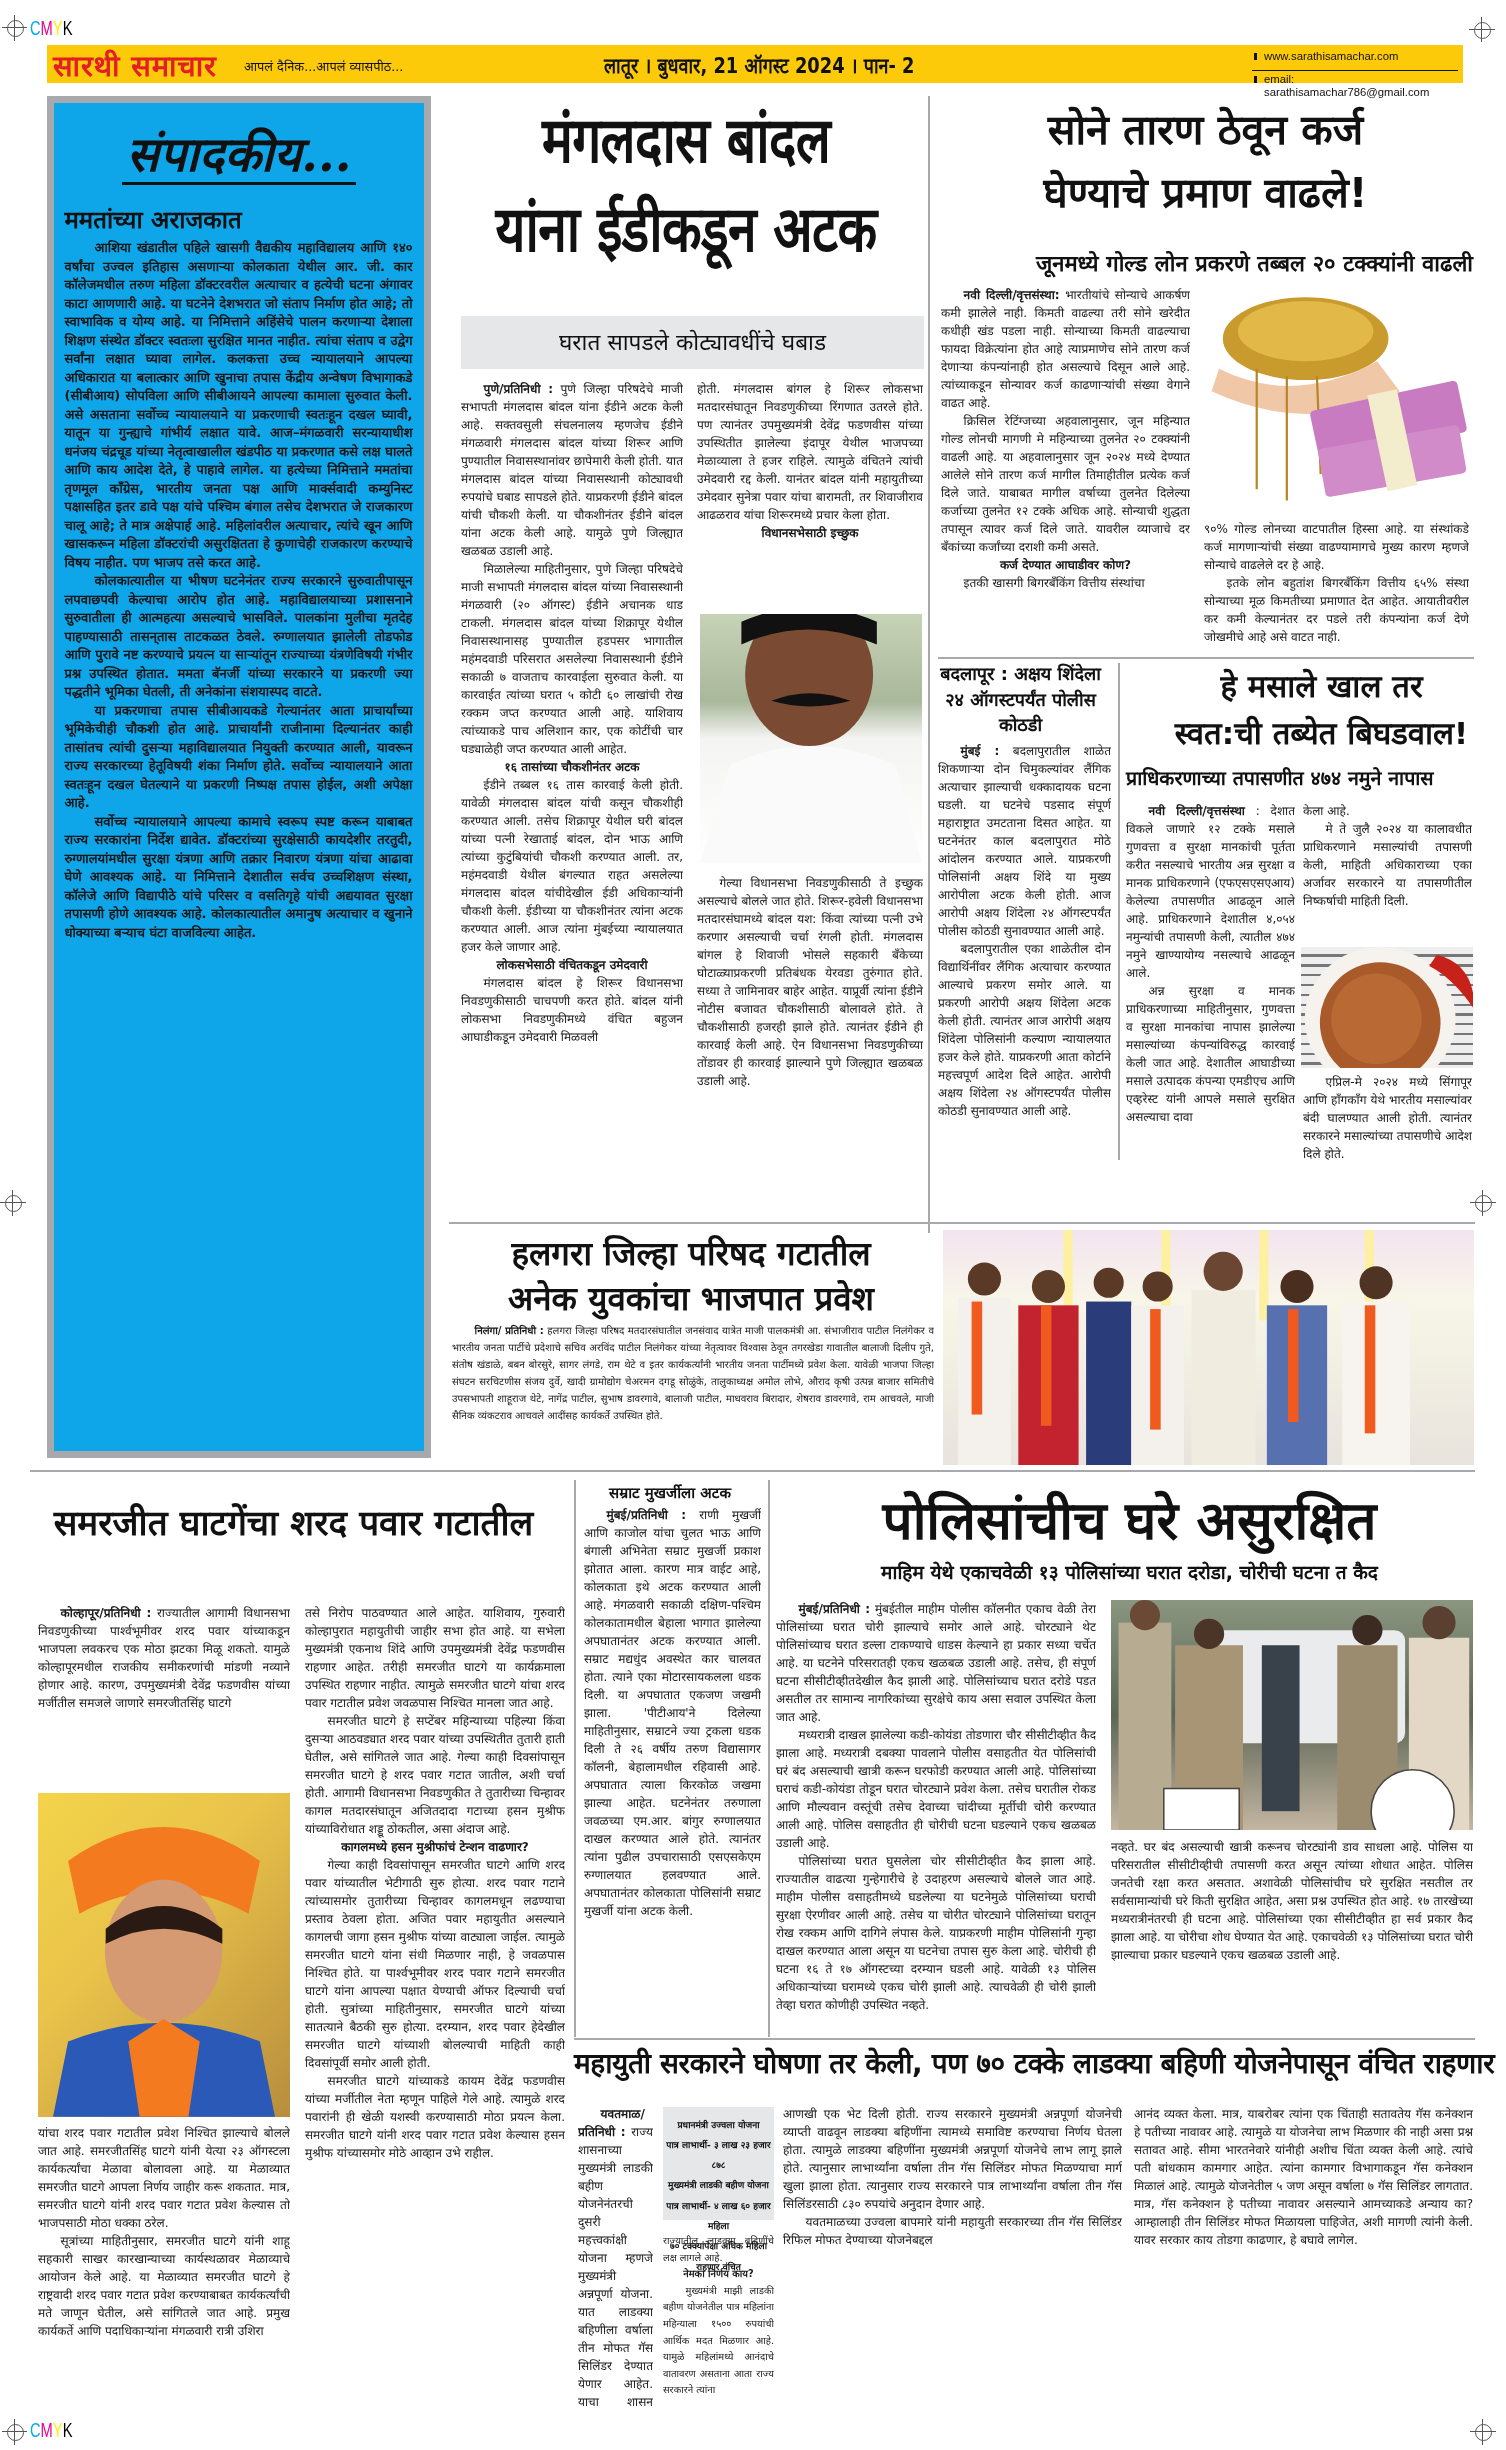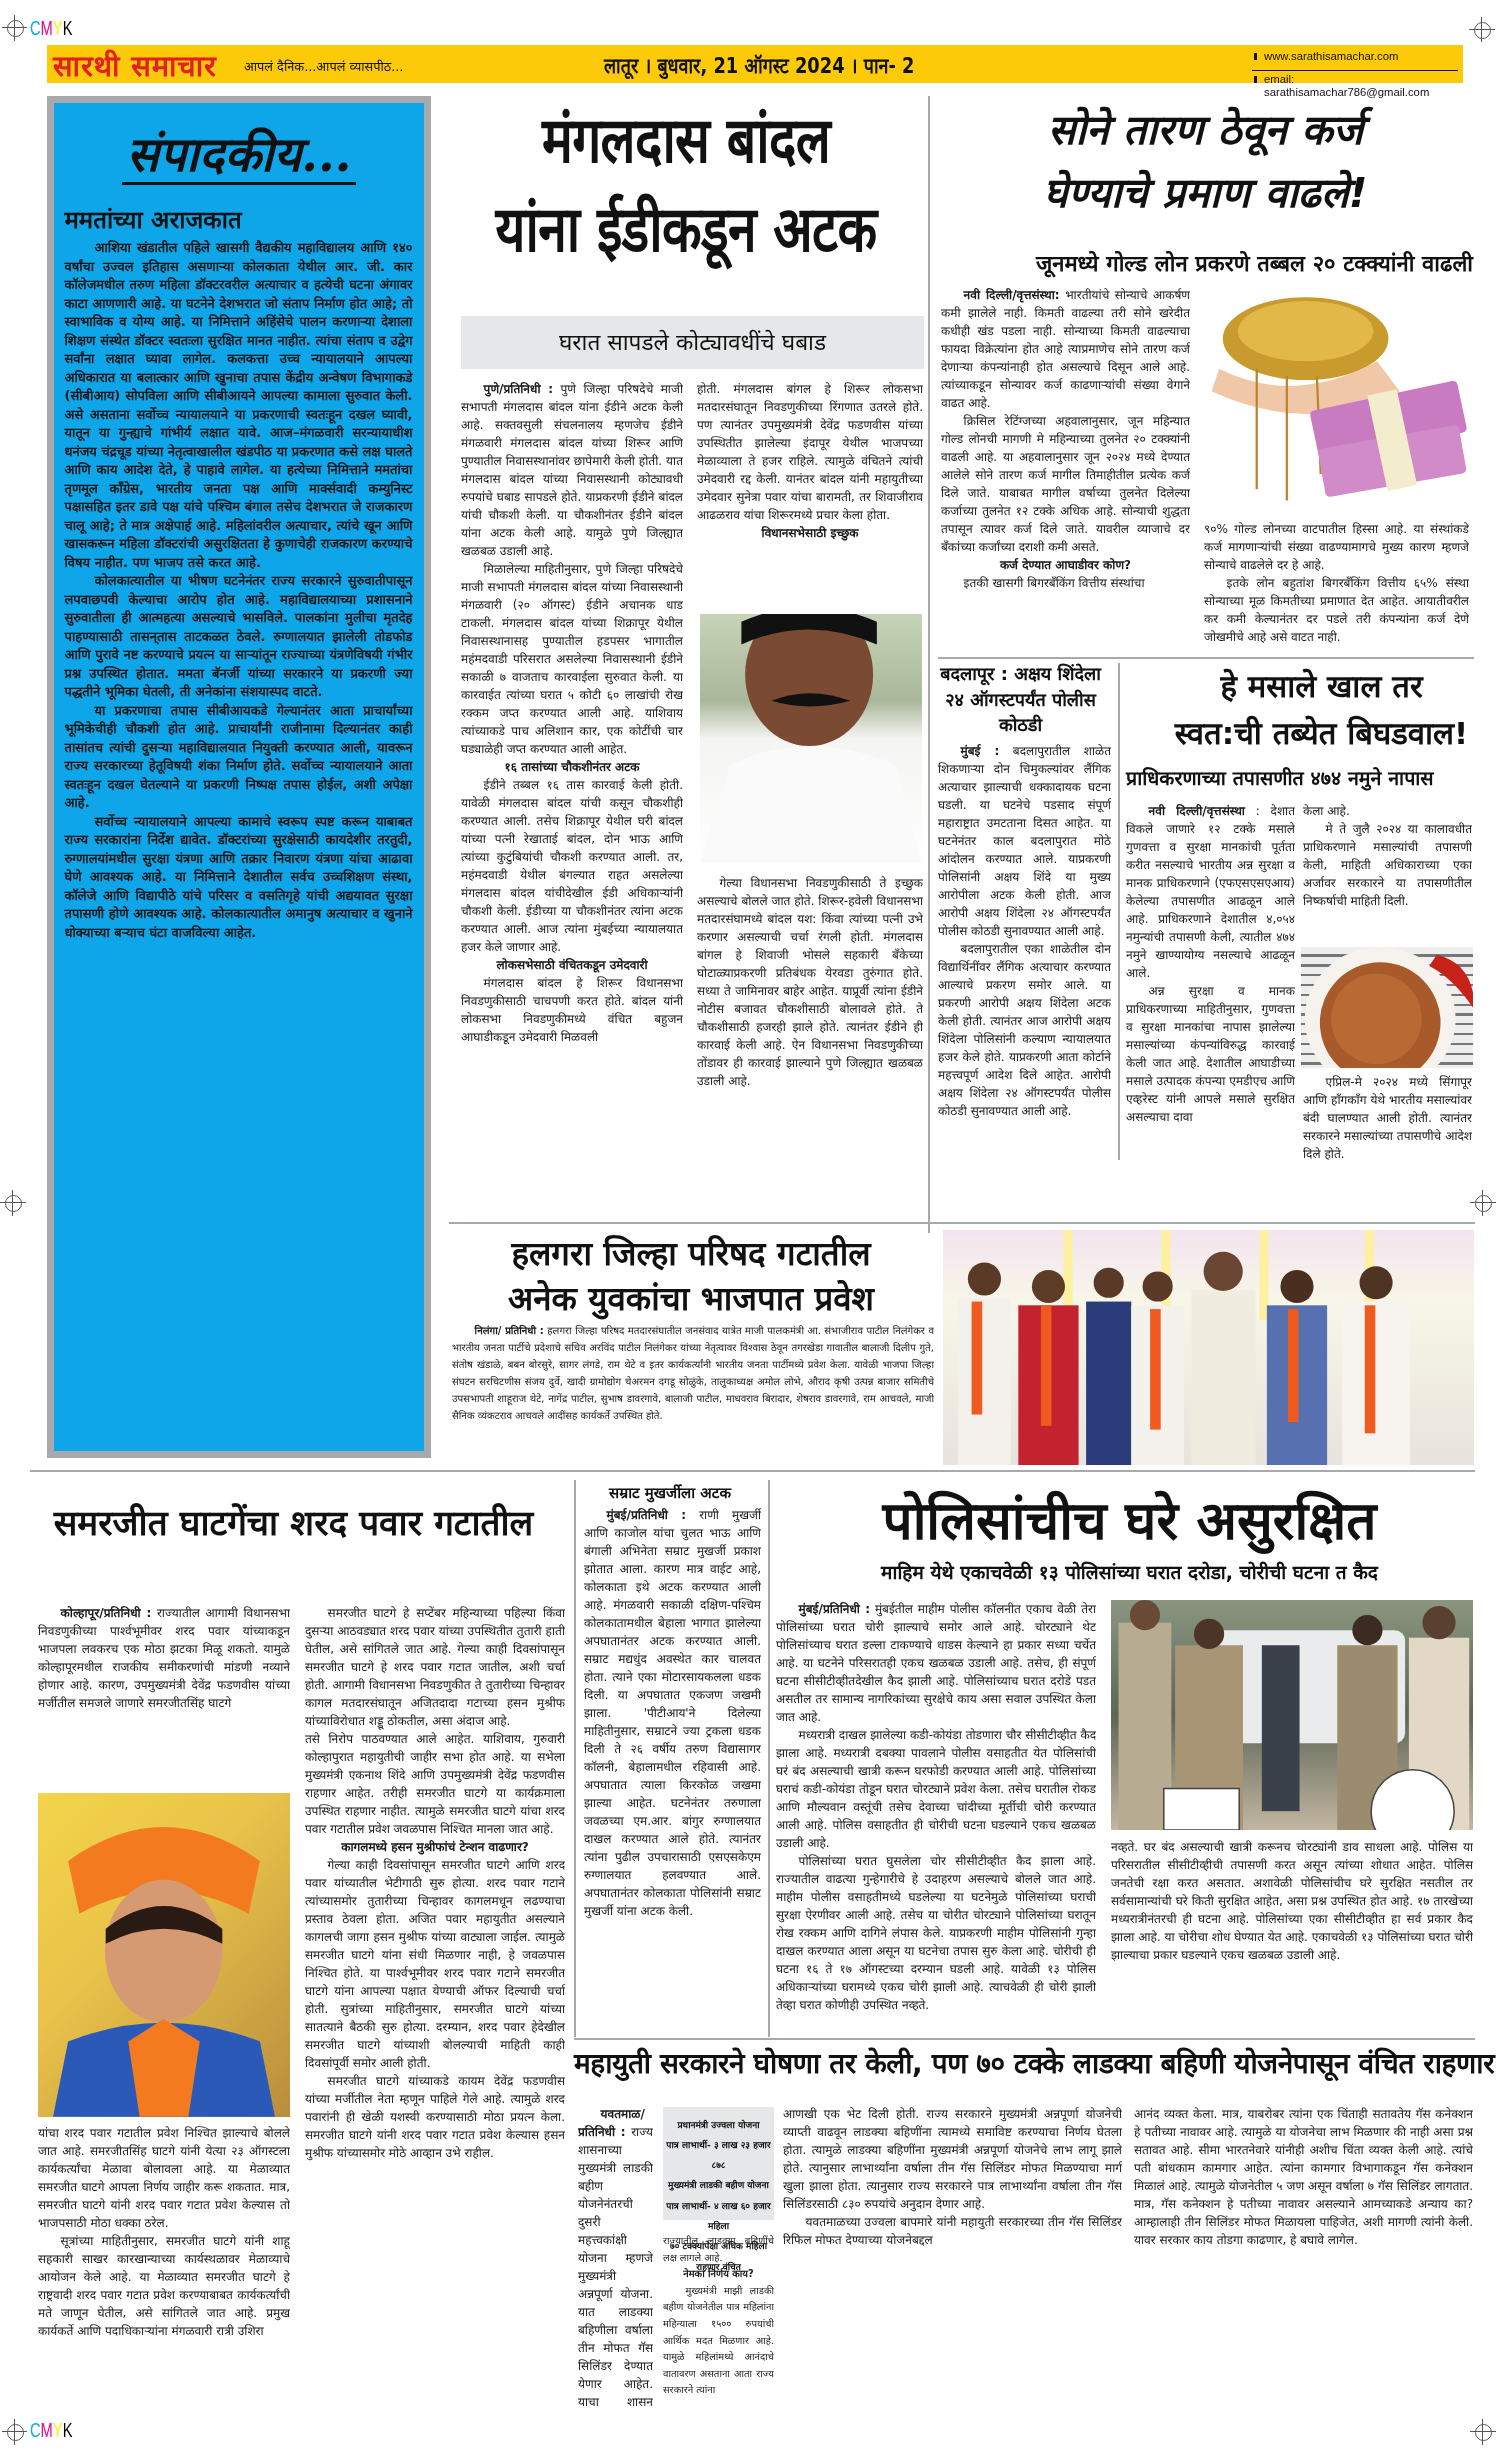--- a/index.html
+++ b/index.html
@@ -40,21 +40,21 @@
 
   
   .bandal-head { position: absolute; left: 449px; top: 96px; width: 474px; text-align: center; font-family: "DejaVu Sans", sans-serif; font-weight: 900; font-size: 63px; line-height: 89px; transform: scaleX(0.82); transform-origin: center; letter-spacing: -0.8px; }
   .bandal-sub { position: absolute; left: 461px; top: 316px; width: 463px; height: 53px; background: #e6e7e8; text-align: center; line-height: 53px; font-size: 22.6px; }
 
   .col { position: absolute; }
 
   .photo { position: absolute; overflow: hidden; }
 
   
-  .gold-head { position: absolute; left: 938px; top: 99px; width: 535px; text-align: center; font-size: 41px; line-height: 63px; font-weight: bold; font-style: italic; }
+  .gold-head { position: absolute; left: 938px; top: 99px; width: 535px; text-align: center; font-size: 41px; line-height: 63px; font-weight: bold; }
   .gold-sub { position: absolute; left: 938px; top: 247px; width: 535px; text-align: right; font-size: 22px; font-weight: bold; }
 
   .rule { position: absolute; height: 2.3px; background: #a7a9ac; }
   .vrule { position: absolute; width: 1.5px; background: #a7a9ac; }
 
   .masala-head { position: absolute; left: 1171px; top: 663px; width: 301px; text-align: center; font-size: 31px; line-height: 47px; font-weight: 900; }
   .masala-sub { position: absolute; left: 1126px; top: 764px; width: 346px; text-align: left; font-size: 19.6px; font-weight: bold; }
 
   .badlapur-head { position: absolute; left: 930px; top: 661px; width: 181px; text-align: center; font-size: 18px; line-height: 25.6px; font-weight: bold; }
 
@@ -265,22 +265,22 @@
     <path d="M90 200 Q167 160 245 200 L245 180 Q167 120 90 180Z" fill="#2a1a14"></path>
     <path d="M20 430 L40 330 Q167 280 295 330 L315 430 Z" fill="#2a59b8"></path>
     <path d="M120 330 L167 300 L215 330 L200 430 L135 430 Z" fill="#f47a20"></path>
   </svg>
 </div>
 <div class="col body-text" style="left:38px;top:2124px;width:252px;height:286px;overflow:hidden">
   <p style="text-indent:0"><span>यांचा शरद पवार गटातील प्रवेश निश्चित झाल्याचे बोलले जात आहे. समरजीतसिंह घाटगे यांनी येत्या २३ ऑगस्टला कार्यकर्त्यांचा मेळावा बोलावला आहे. या मेळाव्यात समरजीत घाटगे आपला निर्णय जाहीर करू शकतात. मात्र, समरजीत घाटगे यांनी शरद पवार गटात प्रवेश केल्यास तो भाजपसाठी मोठा धक्का ठरेल.</span></p>
   <p><span>सूत्रांच्या माहितीनुसार, समरजीत घाटगे यांनी शाहू सहकारी साखर कारखान्याच्या कार्यस्थळावर मेळाव्याचे आयोजन केले आहे. या मेळाव्यात समरजीत घाटगे हे राष्ट्रवादी शरद पवार गटात प्रवेश करण्याबाबत कार्यकर्त्यांची मते जाणून घेतील, असे सांगितले जात आहे. प्रमुख कार्यकर्ते आणि पदाधिकाऱ्यांना मंगळवारी रात्री उशिरा</span></p>
 </div>
 <div class="col body-text" style="left:305px;top:1604px;width:260px;height:806px;overflow:hidden">
+  <p style="text-indent:0"><span>तसे निरोप पाठवण्यात आले आहेत. याशिवाय, गुरुवारी कोल्हापुरात महायुतीची जाहीर सभा होत आहे. या सभेला मुख्यमंत्री एकनाथ शिंदे आणि उपमुख्यमंत्री देवेंद्र फडणवीस राहणार आहेत. तरीही समरजीत घाटगे या कार्यक्रमाला उपस्थित राहणार नाहीत. त्यामुळे समरजीत घाटगे यांचा शरद पवार गटातील प्रवेश जवळपास निश्चित मानला जात आहे.</span></p>
   <p><span>समरजीत घाटगे हे सप्टेंबर महिन्याच्या पहिल्या किंवा दुसऱ्या आठवड्यात शरद पवार यांच्या उपस्थितीत तुतारी हाती घेतील, असे सांगितले जात आहे. गेल्या काही दिवसांपासून समरजीत घाटगे हे शरद पवार गटात जातील, अशी चर्चा होती. आगामी विधानसभा निवडणुकीत ते तुतारीच्या चिन्हावर कागल मतदारसंघातून अजितदादा गटाच्या हसन मुश्रीफ यांच्याविरोधात शड्डू ठोकतील, असा अंदाज आहे.</span></p>
-  <p style="text-indent:0"><span>तसे निरोप पाठवण्यात आले आहेत. याशिवाय, गुरुवारी कोल्हापुरात महायुतीची जाहीर सभा होत आहे. या सभेला मुख्यमंत्री एकनाथ शिंदे आणि उपमुख्यमंत्री देवेंद्र फडणवीस राहणार आहेत. तरीही समरजीत घाटगे या कार्यक्रमाला उपस्थित राहणार नाहीत. त्यामुळे समरजीत घाटगे यांचा शरद पवार गटातील प्रवेश जवळपास निश्चित मानला जात आहे.</span></p>
   <p class="sub-bold">कागलमध्ये हसन मुश्रीफांचं टेन्शन वाढणार?</p>
   <p><span>गेल्या काही दिवसांपासून समरजीत घाटगे आणि शरद पवार यांच्यातील भेटीगाठी सुरु होत्या. शरद पवार गटाने त्यांच्यासमोर तुतारीच्या चिन्हावर कागलमधून लढण्याचा प्रस्ताव ठेवला होता. अजित पवार महायुतीत असल्याने कागलची जागा हसन मुश्रीफ यांच्या वाट्याला जाईल. त्यामुळे समरजीत घाटगे यांना संधी मिळणार नाही, हे जवळपास निश्चित होते. या पार्श्वभूमीवर शरद पवार गटाने समरजीत घाटगे यांना आपल्या पक्षात येण्याची ऑफर दिल्याची चर्चा होती. सुत्रांच्या माहितीनुसार, समरजीत घाटगे यांच्या सातत्याने बैठकी सुरु होत्या. दरम्यान, शरद पवार हेदेखील समरजीत घाटगे यांच्याशी बोलल्याची माहिती काही दिवसांपूर्वी समोर आली होती.</span></p>
   <p><span>समरजीत घाटगे यांच्याकडे कायम देवेंद्र फडणवीस यांच्या मर्जीतील नेता म्हणून पाहिले गेले आहे. त्यामुळे शरद पवारांनी ही खेळी यशस्वी करण्यासाठी मोठा प्रयत्न केला. समरजीत घाटगे यांनी शरद पवार गटात प्रवेश केल्यास हसन मुश्रीफ यांच्यासमोर मोठे आव्हान उभे राहील.</span></p>
 </div>
 
 <div class="vrule" style="left:574px;top:1480px;height:557px"></div>
 
 <div class="samrat-head">सम्राट मुखर्जीला अटक</div>
 <div class="col body-text" style="left:584px;top:1506px;width:177px;height:527px;overflow:hidden">
   <p><b>मुंबई/प्रतिनिधी :</b><span> राणी मुखर्जी आणि काजोल यांचा चुलत भाऊ आणि बंगाली अभिनेता सम्राट मुखर्जी प्रकाश झोतात आला. कारण मात्र वाईट आहे, कोलकाता इथे अटक करण्यात आली आहे. मंगळवारी सकाळी दक्षिण-पश्चिम कोलकातामधील बेहाला भागात झालेल्या अपघातानंतर अटक करण्यात आली. सम्राट मद्यधुंद अवस्थेत कार चालवत होता. त्याने एका मोटारसायकलला धडक दिली. या अपघातात एकजण जखमी झाला. 'पीटीआय'ने दिलेल्या माहितीनुसार, सम्राटने ज्या ट्रकला धडक दिली ते २६ वर्षीय तरुण विद्यासागर कॉलनी, बेहालामधील रहिवासी आहे. अपघातात त्याला किरकोळ जखमा झाल्या आहेत. घटनेनंतर तरुणाला जवळच्या एम.आर. बांगुर रुग्णालयात दाखल करण्यात आले होते. त्यानंतर त्यांना पुढील उपचारासाठी एसएसकेएम रुग्णालयात हलवण्यात आले. अपघातानंतर कोलकाता पोलिसांनी सम्राट मुखर्जी यांना अटक केली.</span></p>

